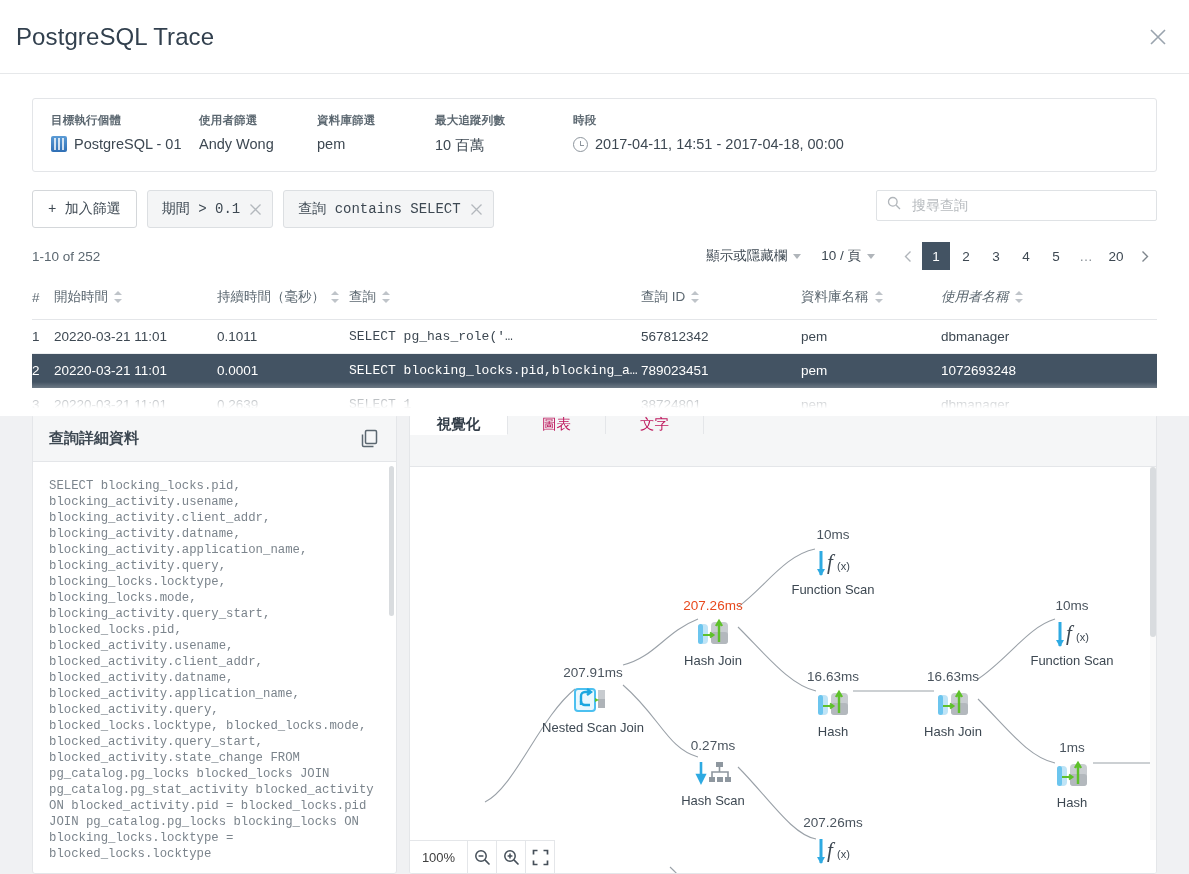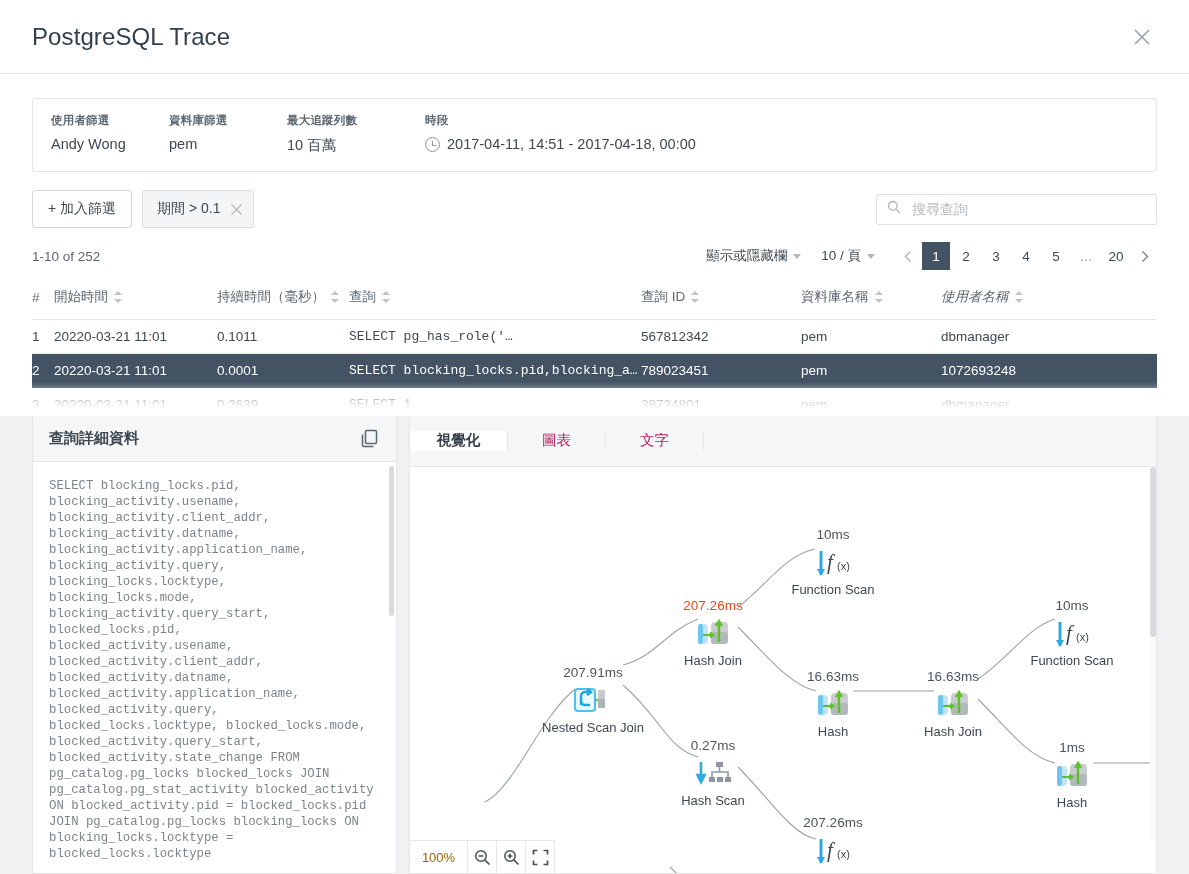--- a/index.html
+++ b/index.html
@@ -15,21 +15,21 @@
     position: relative;
     width: 1189px; height: 874px;
     background: #ffffff;
   }
 
   
   .titlebar {
     height: 74px;
     border-bottom: 1px solid #e6e8ea;
     display: flex; align-items: center;
-    padding: 0 32px;
+    padding: 0 16px;
     background: #fff;
   }
   .titlebar h1 {
     margin: 0;
     font-size: 24px;
     font-weight: 400;
     color: #32404e;
     letter-spacing: .1px;
   }
   .close-btn {
@@ -92,21 +92,21 @@
     width: 1.3px; height: 5px; background: #8d959d;
   }
   .clock-icon::after {
     content: ""; position: absolute; left: 6px; top: 7px;
     width: 4px; height: 1.3px; background: #8d959d;
   }
 
   
   .filterbar {
     padding: 18px 32px 0 32px;
-    display: flex; align-items: center;
+    display: flex; align-items: flex-start; font-family: Liberation Mono, monospace;
   }
   .btn-addfilter {
     border: 1px solid #d4d7da;
     background: #fff;
     border-radius: 3px;
     font-size: 14px;
     color: #3d4852;
     padding: 9px 15px;
     cursor: pointer;
     font-family: inherit;
@@ -295,21 +295,21 @@
   }
   .sql-scroll {
     position: absolute; right: 2px; top: 4px;
     width: 5px; height: 150px;
     background: #d9dcdf; border-radius: 3px;
   }
 
   
   .tabs {
     height: 52px; flex: none;
-    display: flex; align-items: center;
+    display: flex; align-items: flex-start;
     border-bottom: 1px solid #e4e6e9;
     background: #f5f6f7;
   }
   .tab {
     width: 98px;
     display: flex; align-items: center; justify-content: center;
     font-size: 14.5px;
     color: #be185d;
     cursor: pointer;
     border-right: 1px solid #e4e6e9;
@@ -361,21 +361,21 @@
   }
   .zoombar .z {
     width: 29px;
     display: flex; align-items: center; justify-content: center;
     border-left: 1px solid #e4e6e9;
     cursor: pointer; color: #454f59;
   }
   .zoombar .zlabel {
     width: 57px;
     display: flex; align-items: center; justify-content: center;
-    font-size: 13px; color: #a16207;
+    font-size: 13px; color: #404040;
   }
   .viz-scrollbar {
     position: absolute; right: 0; top: 0; bottom: 33px;
     width: 6px; background: #fafafa;
   }
   .viz-scrollbar .thumb {
     position: absolute; left: 0; top: 0;
     width: 6px; height: 170px; background: #d9dcdf; border-radius: 3px;
   }
 </style>
@@ -388,20 +388,27 @@
     <h1>PostgreSQL Trace</h1>
     <div class="close-btn">
       <svg width="20" height="20" viewBox="0 0 20 20">
           <path d="M3 3 L17 17 M17 3 L3 17" stroke="#9aa4ae" stroke-width="1.6" fill="none"></path>
         </svg>
     </div>
   </div>
 
   <div class="summary-wrap">
     <div class="summary">
+      <div class="sum-col c0">
+        <div class="sum-label">目標執行個體</div>
+        <div class="sum-value">
+          <span class="pg-icon"></span>
+          <span>PostgreSQL - 01</span>
+        </div>
+      </div>
       <div class="sum-col c1">
         <div class="sum-label">使用者篩選</div>
         <div class="sum-value">Andy Wong</div>
       </div>
       <div class="sum-col c2">
         <div class="sum-label">資料庫篩選</div>
         <div class="sum-value">pem</div>
       </div>
       <div class="sum-col c3">
         <div class="sum-label">最大追蹤列數</div>
@@ -422,20 +429,28 @@
 
     <div class="chip">
       <span>期間 &gt; 0.1</span>
       <span class="x">
         <svg width="13" height="13" viewBox="0 0 13 13">
             <path d="M1.5 1.5 L11.5 11.5 M11.5 1.5 L1.5 11.5" stroke="#b3b8bd" stroke-width="1.3" fill="none"></path>
           </svg>
       </span>
     </div>
 
+    <div class="chip">
+      <span>查詢 contains SELECT</span>
+      <span class="x">
+        <svg width="13" height="13" viewBox="0 0 13 13">
+            <path d="M1.5 1.5 L11.5 11.5 M11.5 1.5 L1.5 11.5" stroke="#b3b8bd" stroke-width="1.3" fill="none"></path>
+          </svg>
+      </span>
+    </div>
 
     <div class="search-box">
       <span>
         <svg width="14" height="14" viewBox="0 0 14 14">
             <circle cx="5.8" cy="5.8" r="4.3" stroke="#b0b5ba" stroke-width="1.3" fill="none"></circle>
             <path d="M9.2 9.2 L13 13" stroke="#b0b5ba" stroke-width="1.3"></path>
           </svg>
       </span>
       <input type="text" placeholder="搜尋查詢" style="">
     </div>

